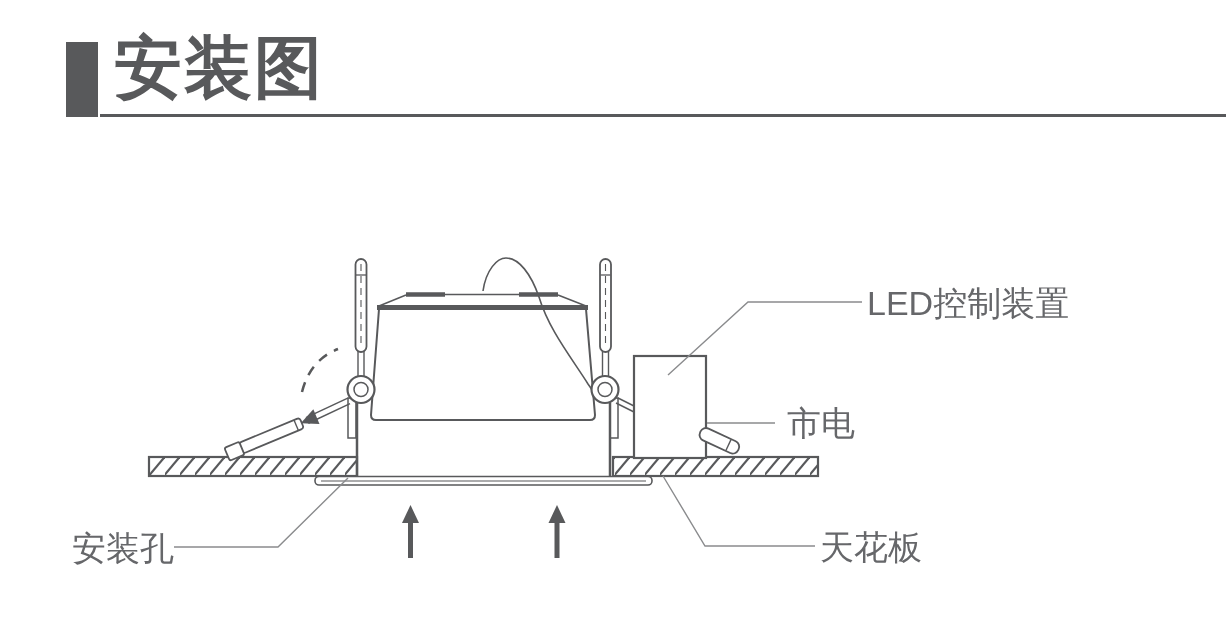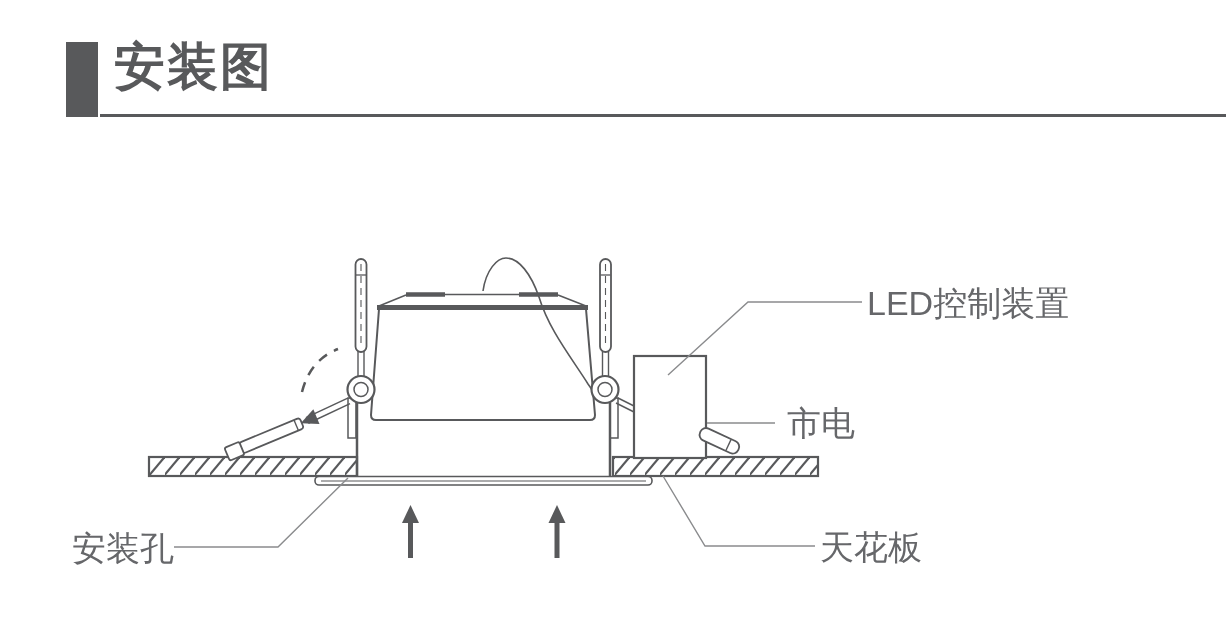--- a/index.html
+++ b/index.html
@@ -1,19 +1,19 @@
 <!DOCTYPE html>
 <html><head>
 <meta charset="utf-8">
 <style>
   html,body{margin:0;padding:0;background:#ffffff;}
   body{width:1230px;height:640px;position:relative;overflow:hidden;
        font-family:"Liberation Sans",sans-serif;}
   .accent-bar{position:absolute;left:66px;top:42px;width:32px;height:75px;background:#58595B;}
-  .page-title{position:absolute;left:114px;top:30px;margin:0;font-size:51px;line-height:74px;
+  .page-title{position:absolute;left:114px;top:30px;margin:0;font-size:68px;line-height:74px;
               font-weight:bold;color:#58595B;letter-spacing:2px;}
   .title-rule{position:absolute;left:100px;top:114px;width:1126px;height:3px;background:#58595B;}
   svg{position:absolute;left:0;top:0;}
   .lbl{font-size:34px;fill:#66676A;}
 </style>
 </head>
 <body>
 
 <div class="accent-bar"></div>
 <h1 class="page-title">安装图</h1>

